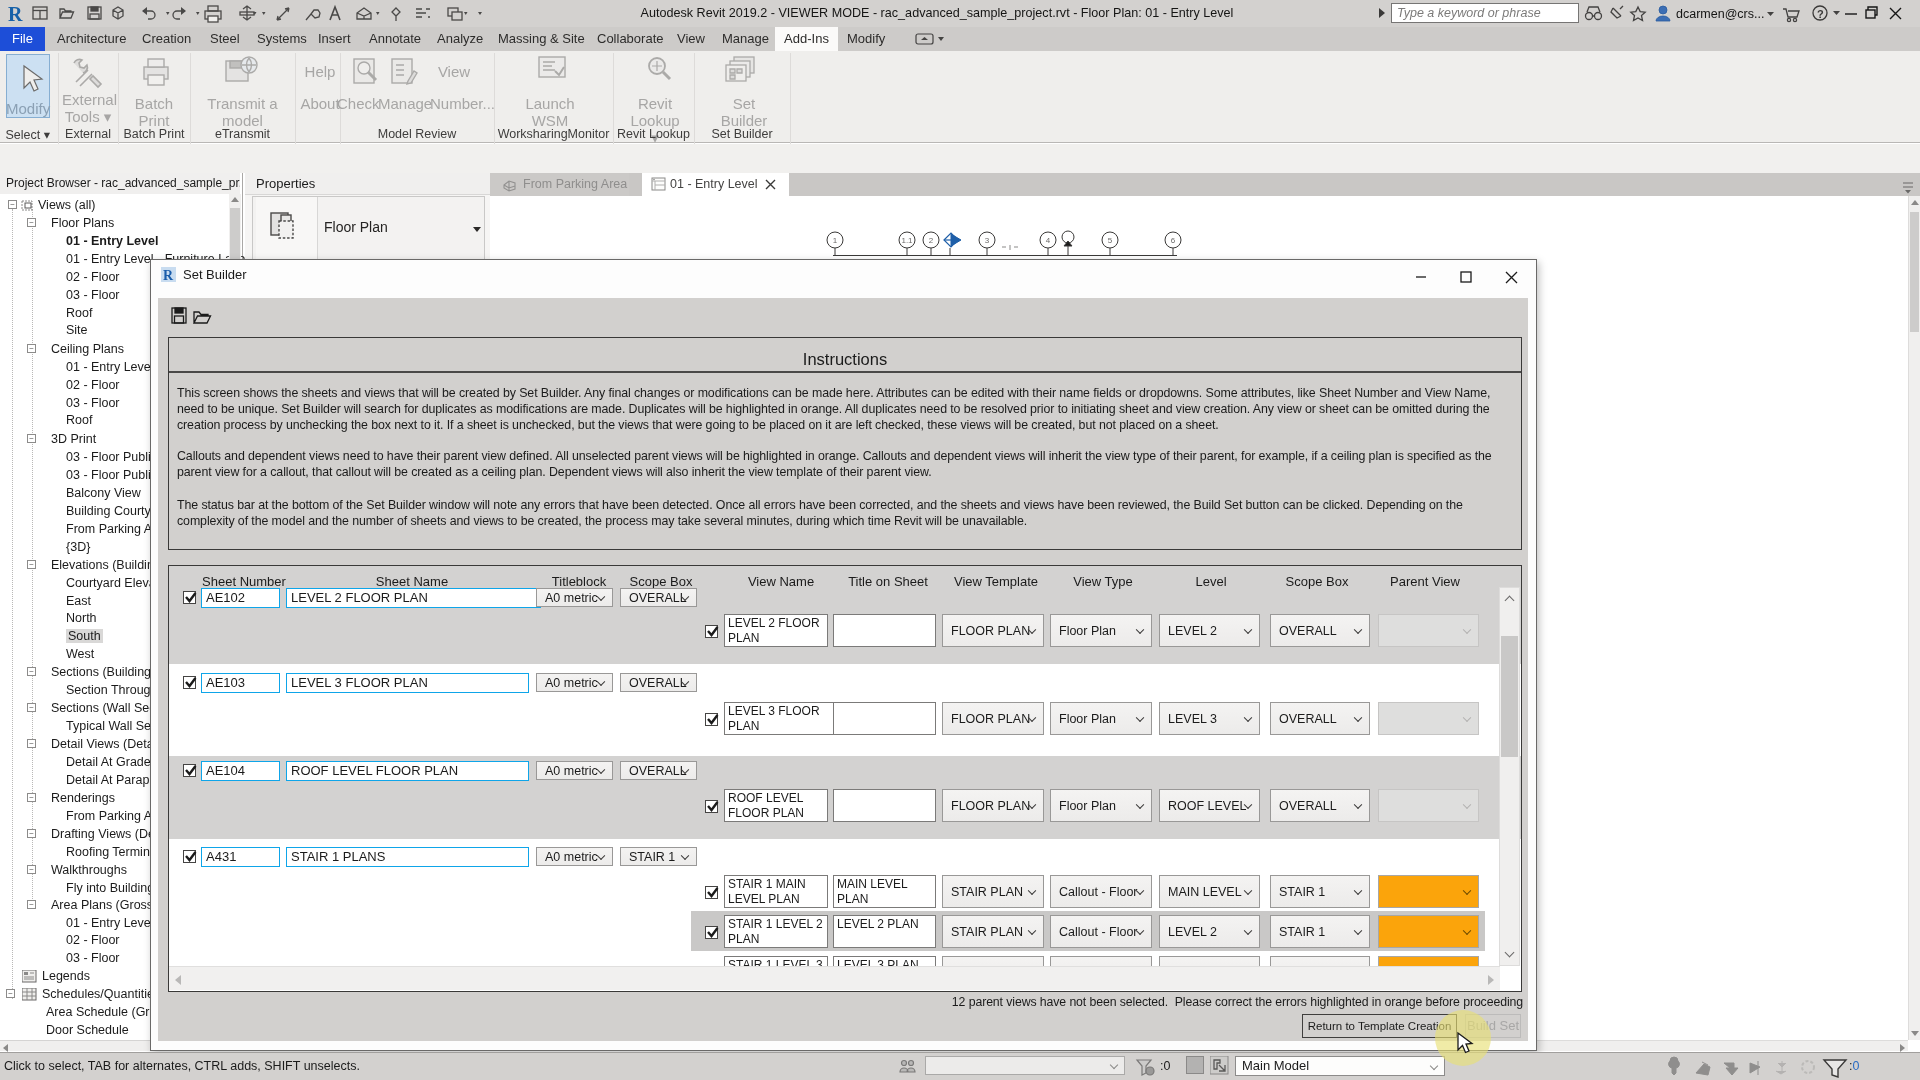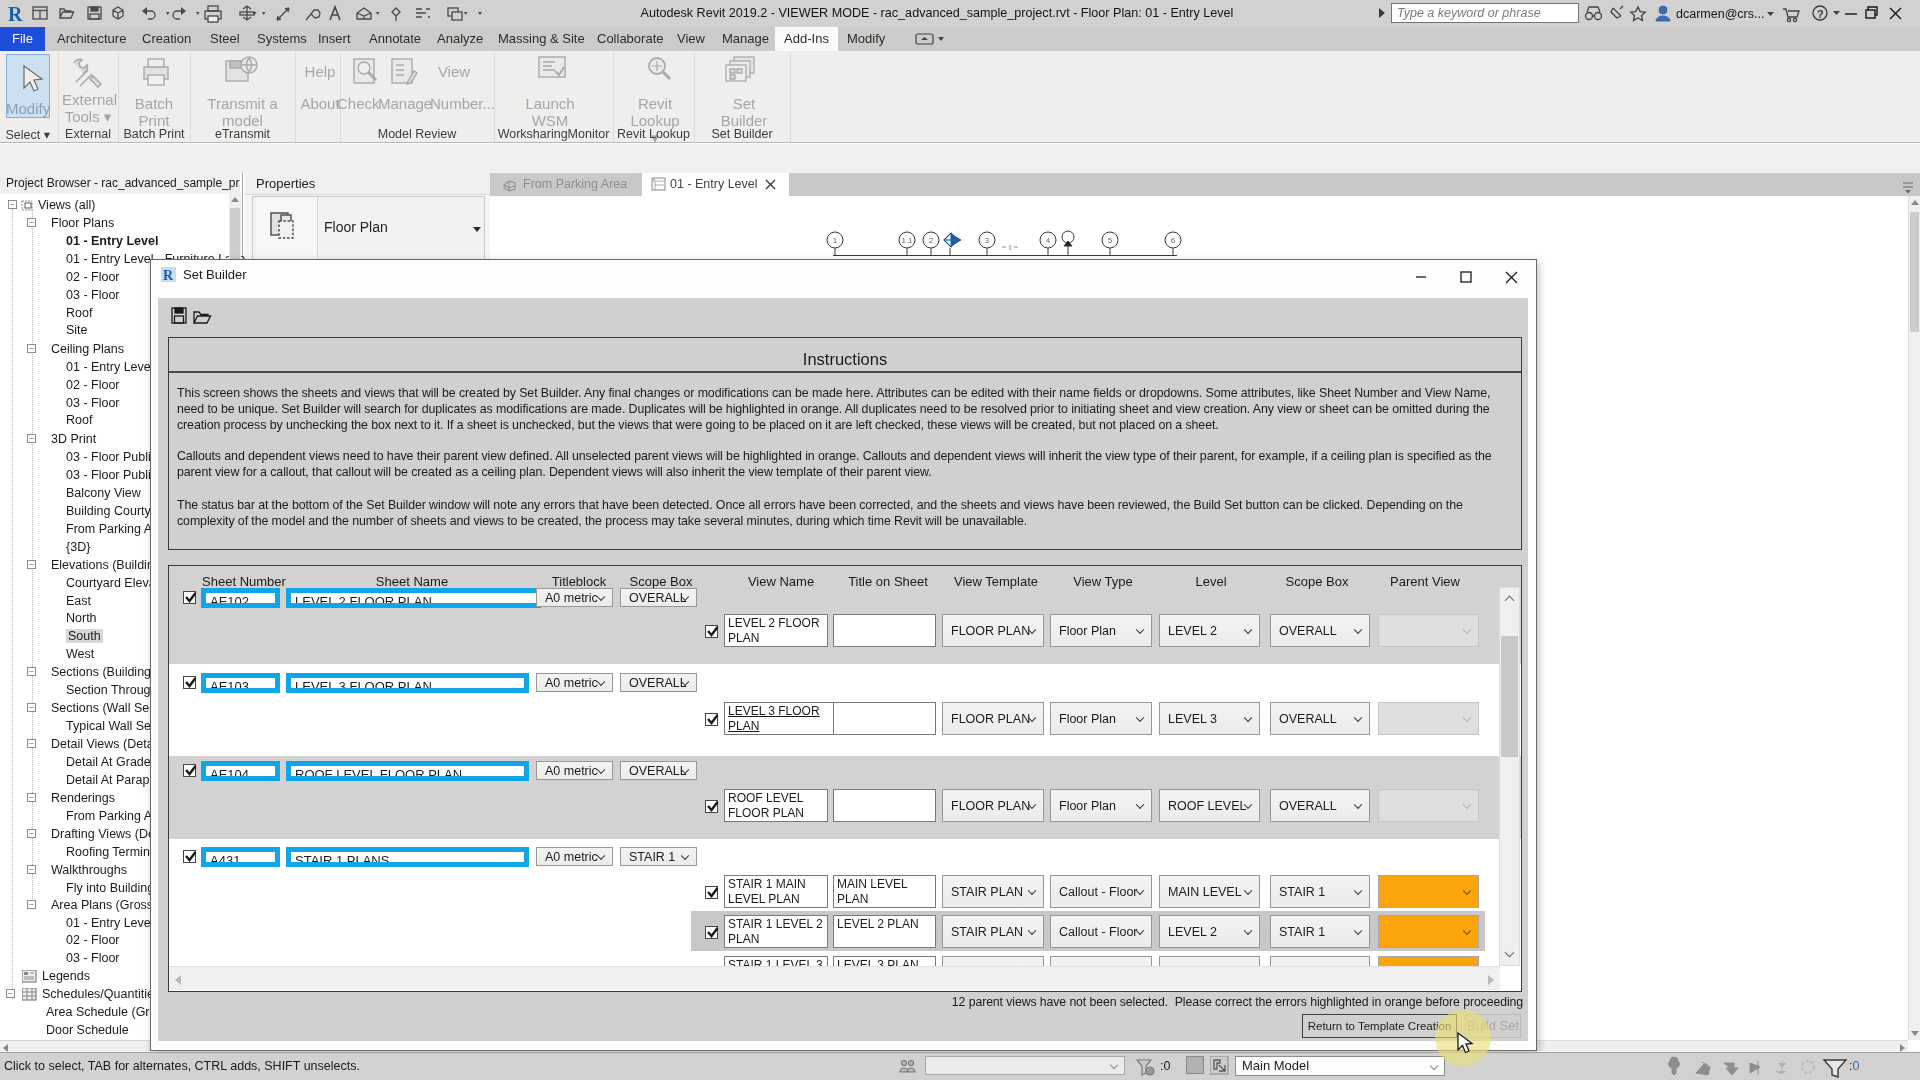--- a/index.html
+++ b/index.html
@@ -23,21 +23,21 @@
   .exp { position:absolute; width:9px; height:9px; border:1px solid #8c8b8a; background:#fff; font-size:8px; line-height:7px; text-align:center; color:#555; }
   #props { left:245px; top:173px; width:245px; height:89px; background:#f1f0ef; }
   
   #canvas { left:490px; top:173px; width:1430px; height:878px; background:#fff; }
   #canvtabs { position:absolute; left:0; top:0; width:1430px; height:23px; background:#c9c7c5; }
   
   #dialog { left:150px; top:259px; width:1387px; height:792px; background:#fdfdfd; border:1px solid #6a6968; box-shadow:2px 3px 8px rgba(0,0,0,0.25); }
   #dlgtitle { position:absolute; left:0; top:0; width:100%; height:39px; background:#fdfdfd; }
   #dlgclient { position:absolute; left:7px; top:38px; width:1370px; height:743px; background:#d2d0ce; }
   .box { position:absolute; border:1px solid #3a3938; }
-  .inp { position:absolute; background:#fff; border:5px solid #0ea5e9; font-size:13px; padding:0 4px; line-height:18px; overflow:hidden; white-space:nowrap; }
+  .inp { position:absolute; background:#fff; border:1px solid #0ea5e9; font-size:13px; padding:0 4px; line-height:18px; overflow:hidden; white-space:nowrap; }
   .inp2 { position:absolute; background:#fff; border:1px solid #7b7a79; font-size:12px; padding:1px 3px; line-height:15px; overflow:hidden; white-space:nowrap; }
   .dd { position:absolute; background:linear-gradient(#f4f3f2,#ecebea); border:1px solid #999897; font-size:12.5px; overflow:hidden; white-space:nowrap; }
   .dd .t { position:absolute; left:8px; top:50%; transform:translateY(-50%); }
   .dd .c, .ddis .c, .dorange .c { position:absolute; right:8px; top:50%; width:6px; height:6px; border-right:1.6px solid #3a3938; border-bottom:1.6px solid #3a3938; transform:translateY(-70%) rotate(45deg); }
   .ddis { position:absolute; background:#dededd; border:1px solid #c6c5c4; }
   .ddis .c { border-color:#b3b2b1; }
   .dorange { position:absolute; background:#fba40b; border:1px solid #a8a7a6; }
   .dorange .c { border-color:#6d4a00; }
   .cb { position:absolute; width:13px; height:13px; background:#fff; border:1.5px solid #454443; }
   .cb svg { position:absolute; left:-2px; top:-3px; }
@@ -548,21 +548,21 @@
       </div>
   <div class="dd" style="left:451px;top:107px;width:77px;height:19px;">
         <span class="t">OVERALL</span>
         <span class="c"></span>
       </div>
   <div class="cb" style="left:536px;top:147px;">
         <svg width="17" height="17">
           <path d="M4 8 l3.5 4 6-8" stroke="#1b1b1b" stroke-width="2.4" fill="none"></path>
         </svg>
       </div>
-  <div class="inp2" style="left:555px;top:136px;width:122px;height:33px;text-decoration:underline;">LEVEL 3 FLOOR<br>PLAN</div>
+  <div class="inp2" style="left:555px;top:136px;width:122px;height:33px;">LEVEL 3 FLOOR<br>PLAN</div>
   <div class="inp2" style="left:664px;top:136px;width:103px;height:33px;"></div>
   <div class="dd" style="left:773px;top:136px;width:102px;height:33px;">
         <span class="t">FLOOR PLAN</span>
         <span class="c"></span>
       </div>
   <div class="dd" style="left:881px;top:136px;width:102px;height:33px;">
         <span class="t">Floor Plan</span>
         <span class="c"></span>
       </div>
   <div class="dd" style="left:990px;top:136px;width:101px;height:33px;">

